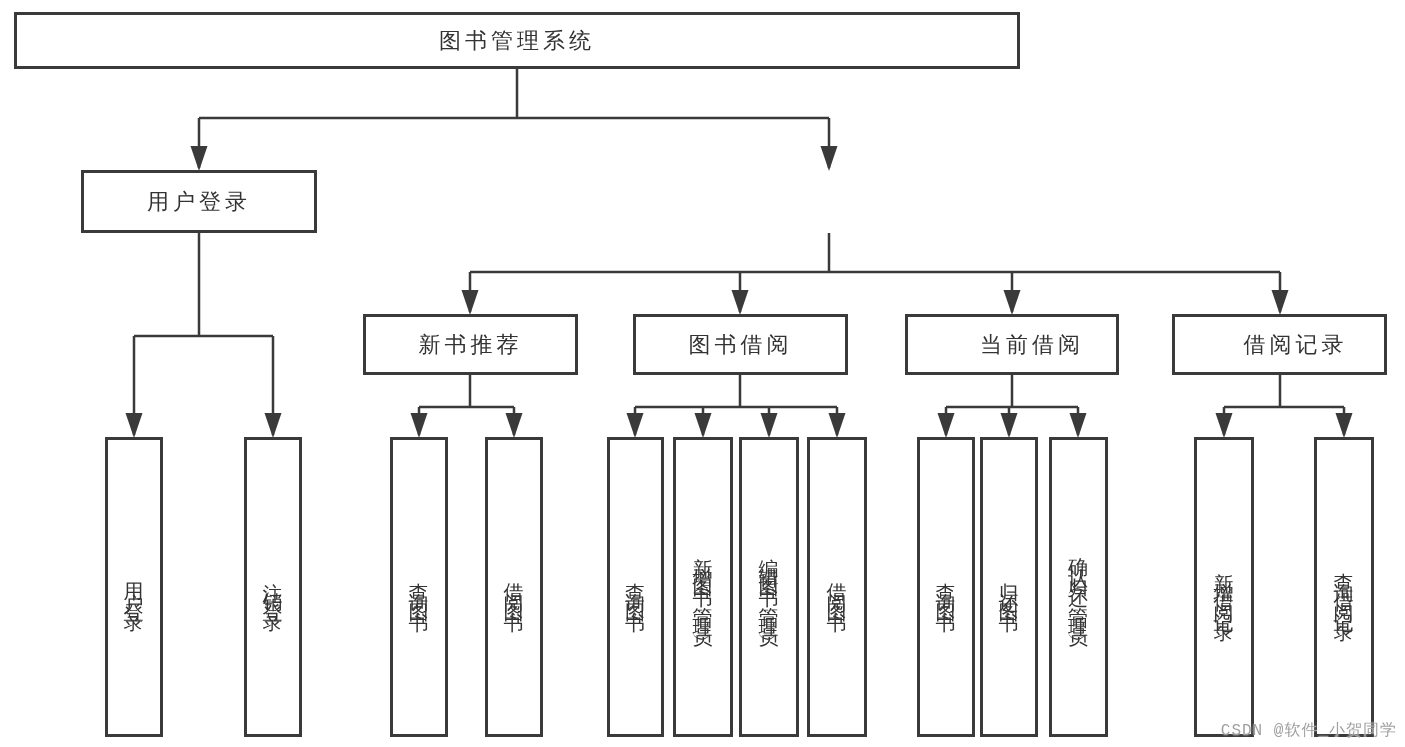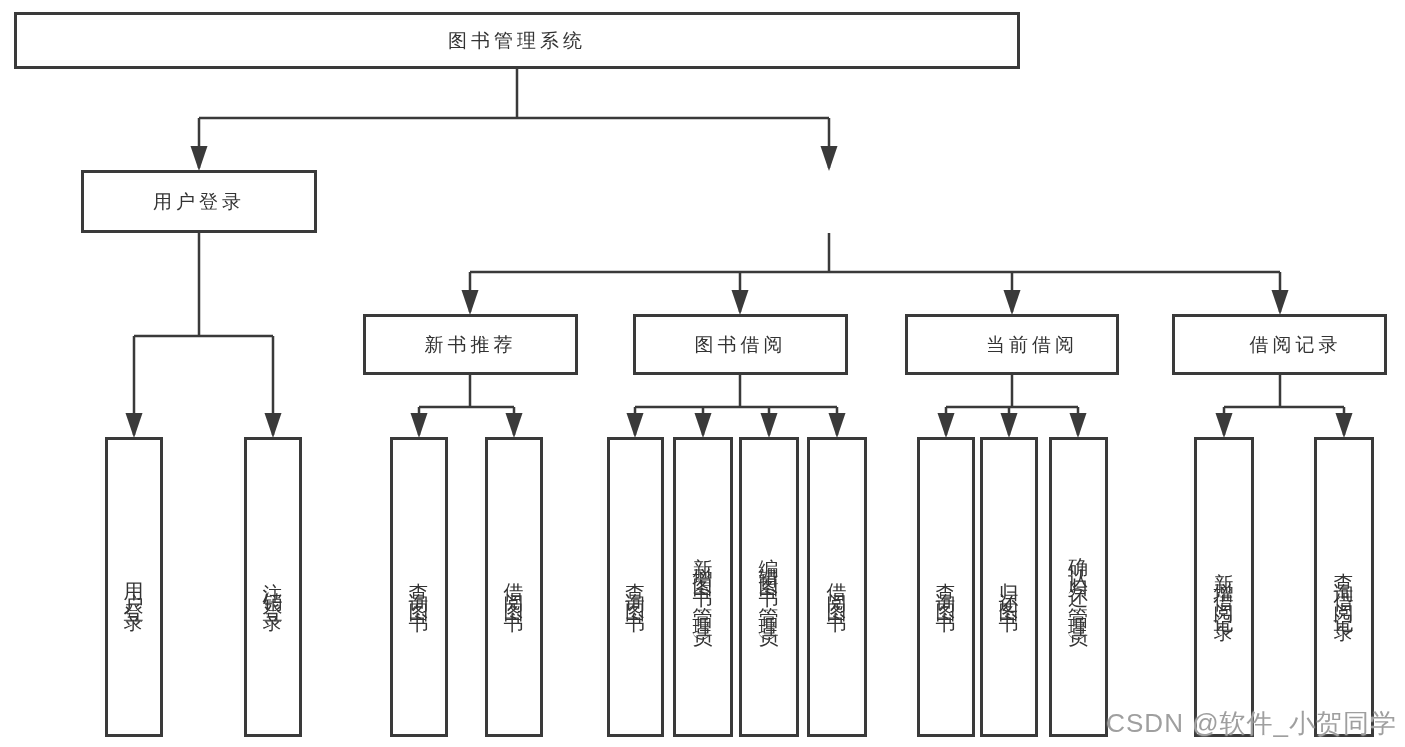--- a/index.html
+++ b/index.html
@@ -26,42 +26,43 @@
     box-sizing: border-box;
     border: 3px solid #3a3a3a;
     background: #ffffff;
     color: #333333;
     display: flex;
     align-items: center;
     justify-content: center;
     text-align: center;
   }
   .node-h {
-    font-size: 19px;
+    font-size: 22px;
     letter-spacing: 4px;
     white-space: nowrap;
   }
   .node-v {
     writing-mode: vertical-rl;
     text-orientation: mixed;
     font-size: 20px;
     letter-spacing: 10px;
     line-height: 1;
   }
   .node-v span, .node-h span { display: block; }
   #watermark {
     position: absolute;
     right: 8px;
     bottom: 6px;
-    font-size: 26px;
+    font-size: 16px;
     color: #9f9f9f;
     letter-spacing: 1px;
     white-space: nowrap;
     z-index: 5;
     text-shadow: 0 0 2px #ffffff;
+    font-family: Liberation Mono, monospace;
   }
 </style>
 </head>
 <body>
 
 <div id="canvas">
 
   <svg id="connectors" viewBox="0 0 1405 747" xmlns="http://www.w3.org/2000/svg">
     <g stroke="#3a3a3a" stroke-width="2.5" fill="none">
       <path d="M517,69 V118 M199,118 H829 M199,118 V168 M829,118 V168"></path>

